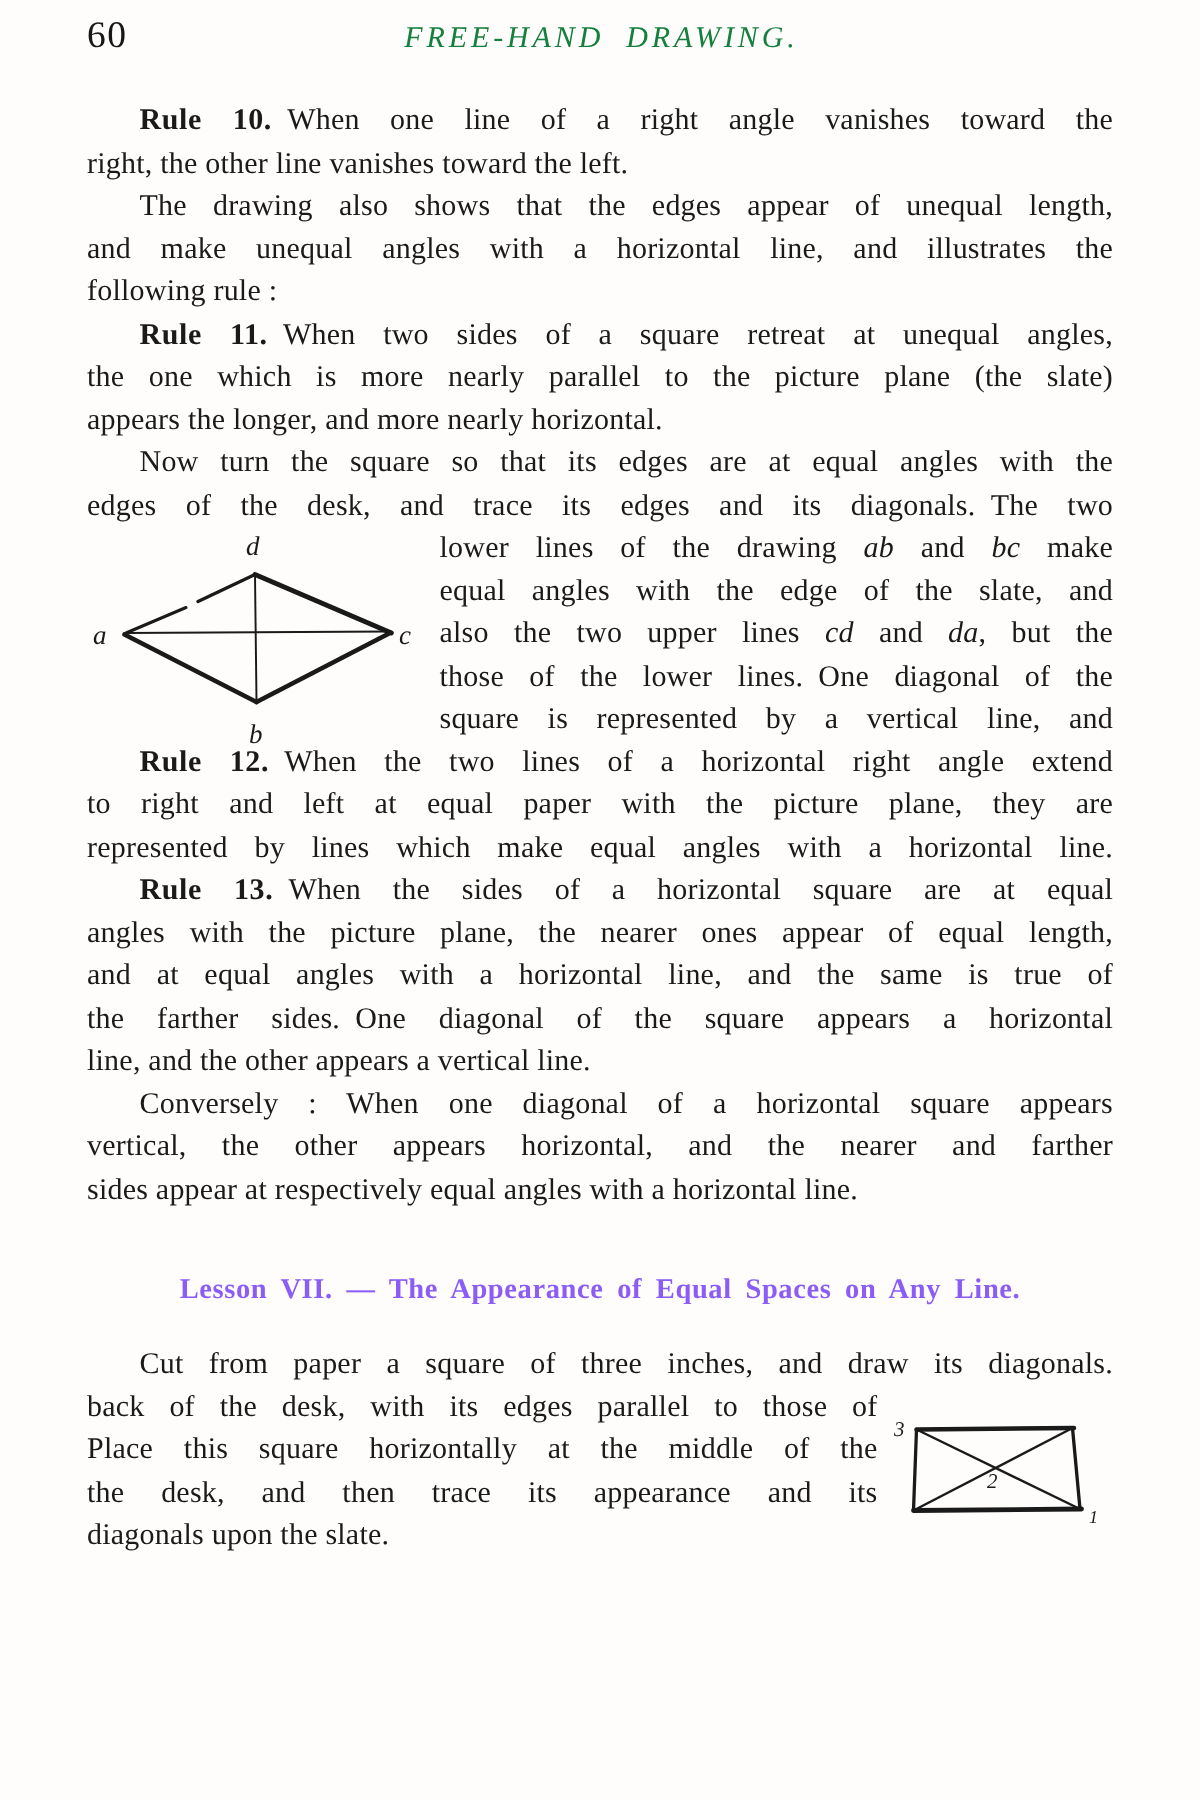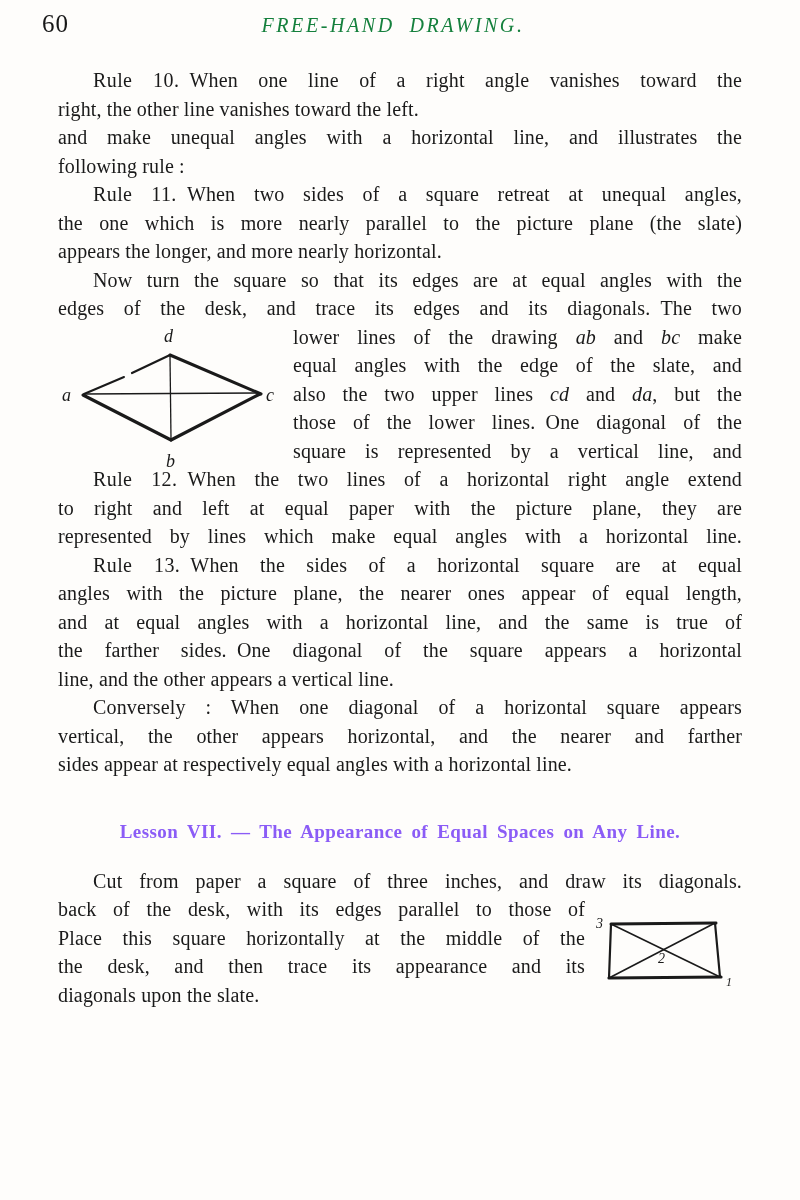--- a/index.html
+++ b/index.html
@@ -5,42 +5,42 @@
   html,body{margin:0;padding:0;background:#ffffff;}
   .page{
     position:relative;
     width:800px;height:1200px;
     background:#fefdfb;
     color:#1a1a1a;
     font-family:"Liberation Serif","DejaVu Serif",serif;
     overflow:hidden;
   }
   
-  .pagehead{position:absolute;top:8px;left:42px;right:56px;height:36px;}
+  .pagehead{position:absolute;top:8px;left:58px;right:56px;height:36px;}
   .pageno{position:absolute;left:0;top:2px;font-size:25px;letter-spacing:1px;color:#171717;}
   .runtitle{
     text-align:center;font-style:italic;font-size:20px;
     letter-spacing:2.6px;word-spacing:7px;padding-top:6px;color:#15803d;
   }
   
   .content{position:absolute;left:58px;top:66px;width:684px;}
   .line{
     height:28.5px;
     font-size:20px;
     line-height:28.5px;
     text-align:justify;
     text-align-last:justify;
     -moz-text-align-last:justify;
     overflow:hidden;
     white-space:normal;
     letter-spacing:0.15px;
   }
   .line.end{text-align-last:left;-moz-text-align-last:left;}
   .line.indent{text-indent:35px;}
-  .line .b{font-weight:normal;letter-spacing:0.4px;}
+  .line .b{font-weight:bold;letter-spacing:0.4px;}
   .line .i{font-style:italic;}
   
   .wrapzone{position:relative;}
   .wrapped{margin-left:235px;}
   .fig1{position:absolute;left:-4px;top:-8px;}
   
   .lesson{
     margin-top:42px;height:30px;
     text-align:center;font-weight:bold;font-size:19px;
     letter-spacing:0.4px;word-spacing:4px;color:#8b5cf6;
@@ -65,20 +65,21 @@
     <div class="runtitle">FREE-HAND DRAWING.</div>
   </div>
 
   <div class="content">
 
     <div class="tb">
         <div class="line indent"><span class="b">Rule 10.</span><span> When one line of a right angle vanishes toward the</span></div>
         <div class="line end"><span>right, the other line vanishes toward the left.</span></div>
       </div>
     <div class="tb">
+        <div class="line indent"><span>The drawing also shows that the edges appear of unequal length,</span></div>
         <div class="line"><span>and make unequal angles with a horizontal line, and illustrates the</span></div>
         <div class="line end"><span>following rule :</span></div>
       </div>
     <div class="tb">
         <div class="line indent"><span class="b">Rule 11.</span><span> When two sides of a square retreat at unequal angles,</span></div>
         <div class="line"><span>the one which is more nearly parallel to the picture plane (the slate)</span></div>
         <div class="line end"><span>appears the longer, and more nearly horizontal.</span></div>
       </div>
 
     <div class="tb">

